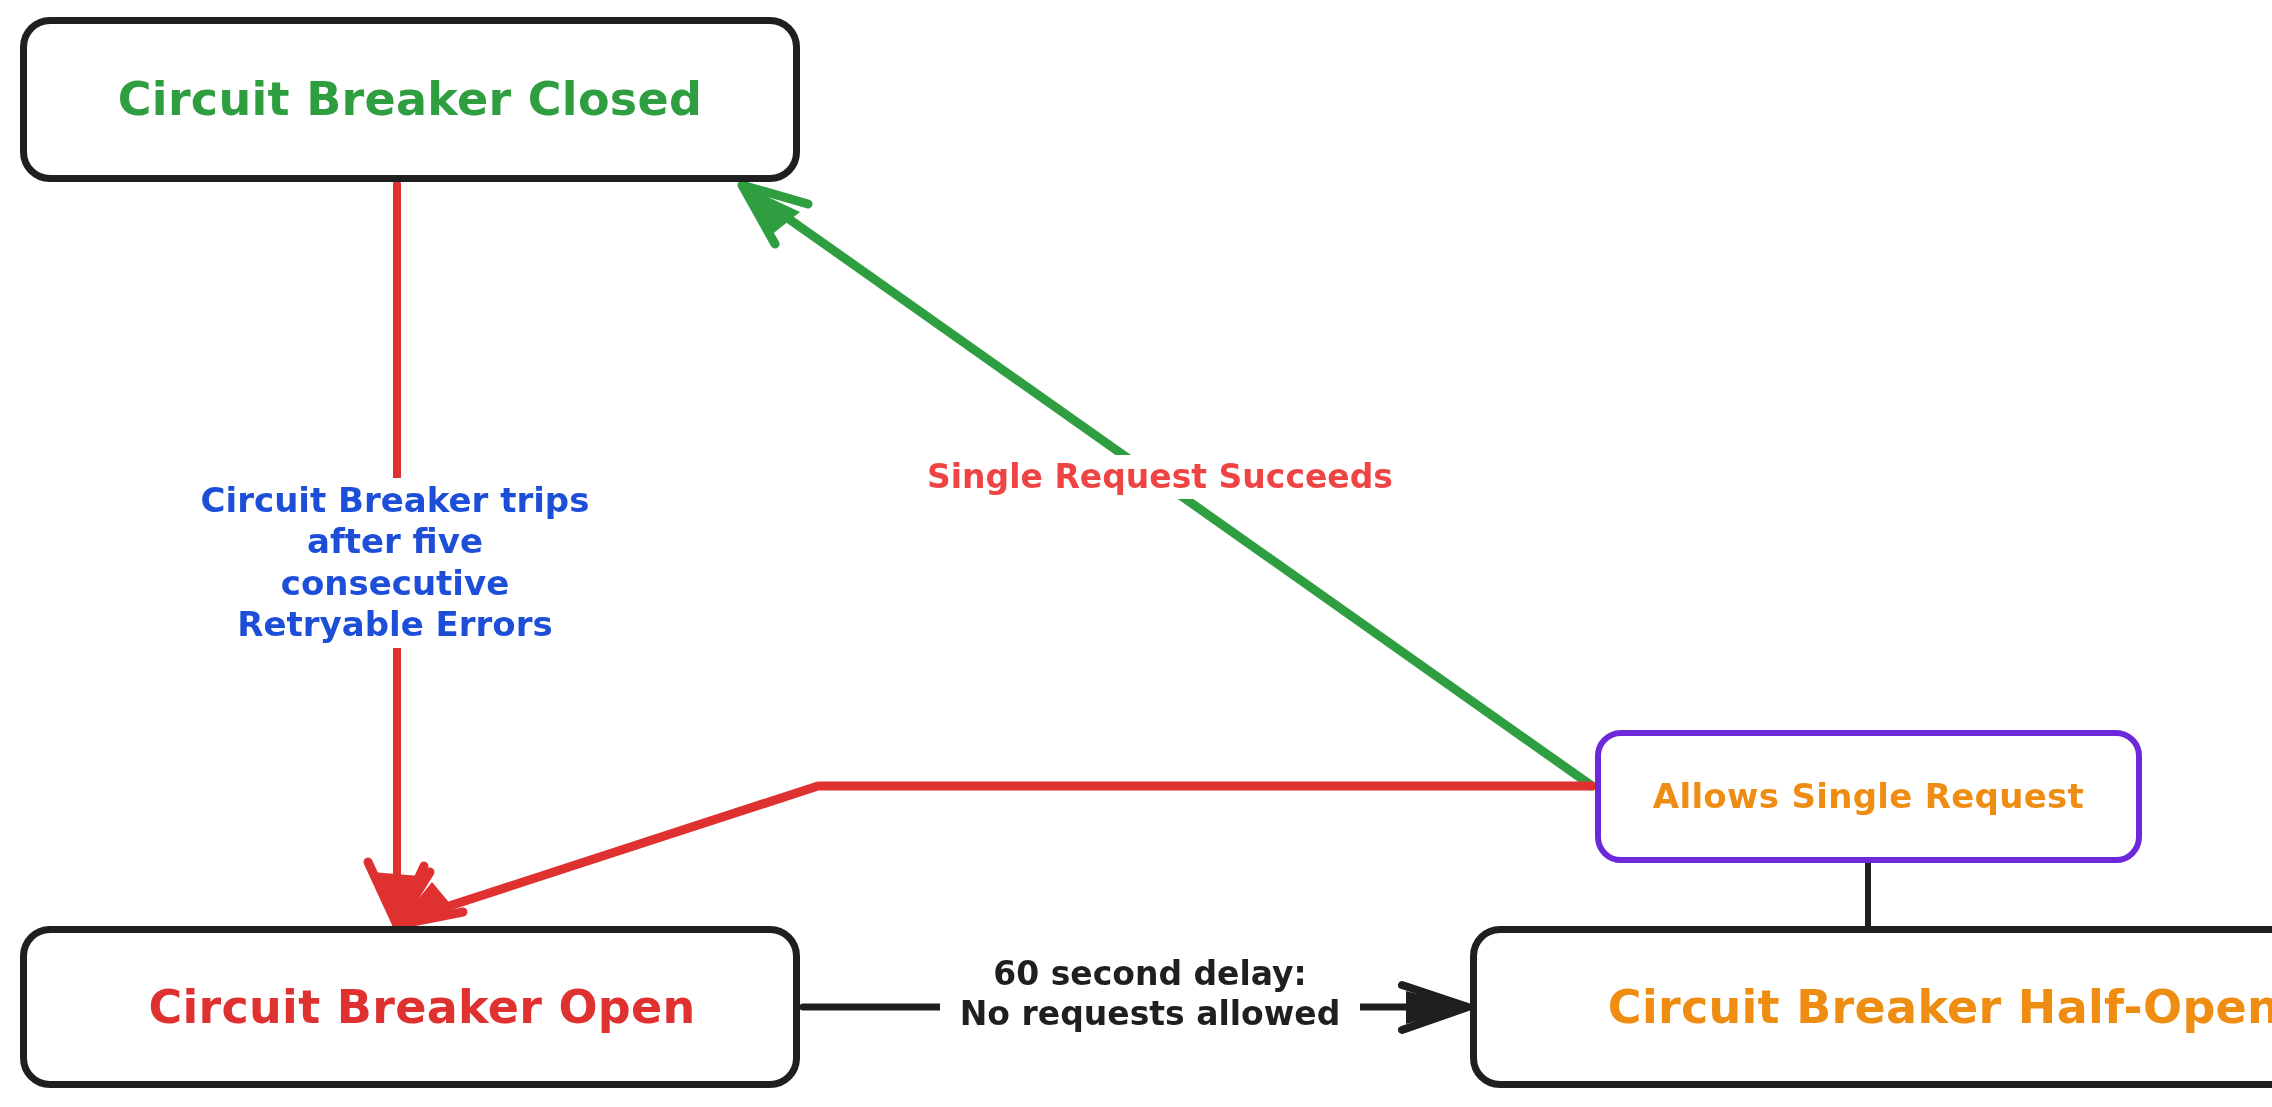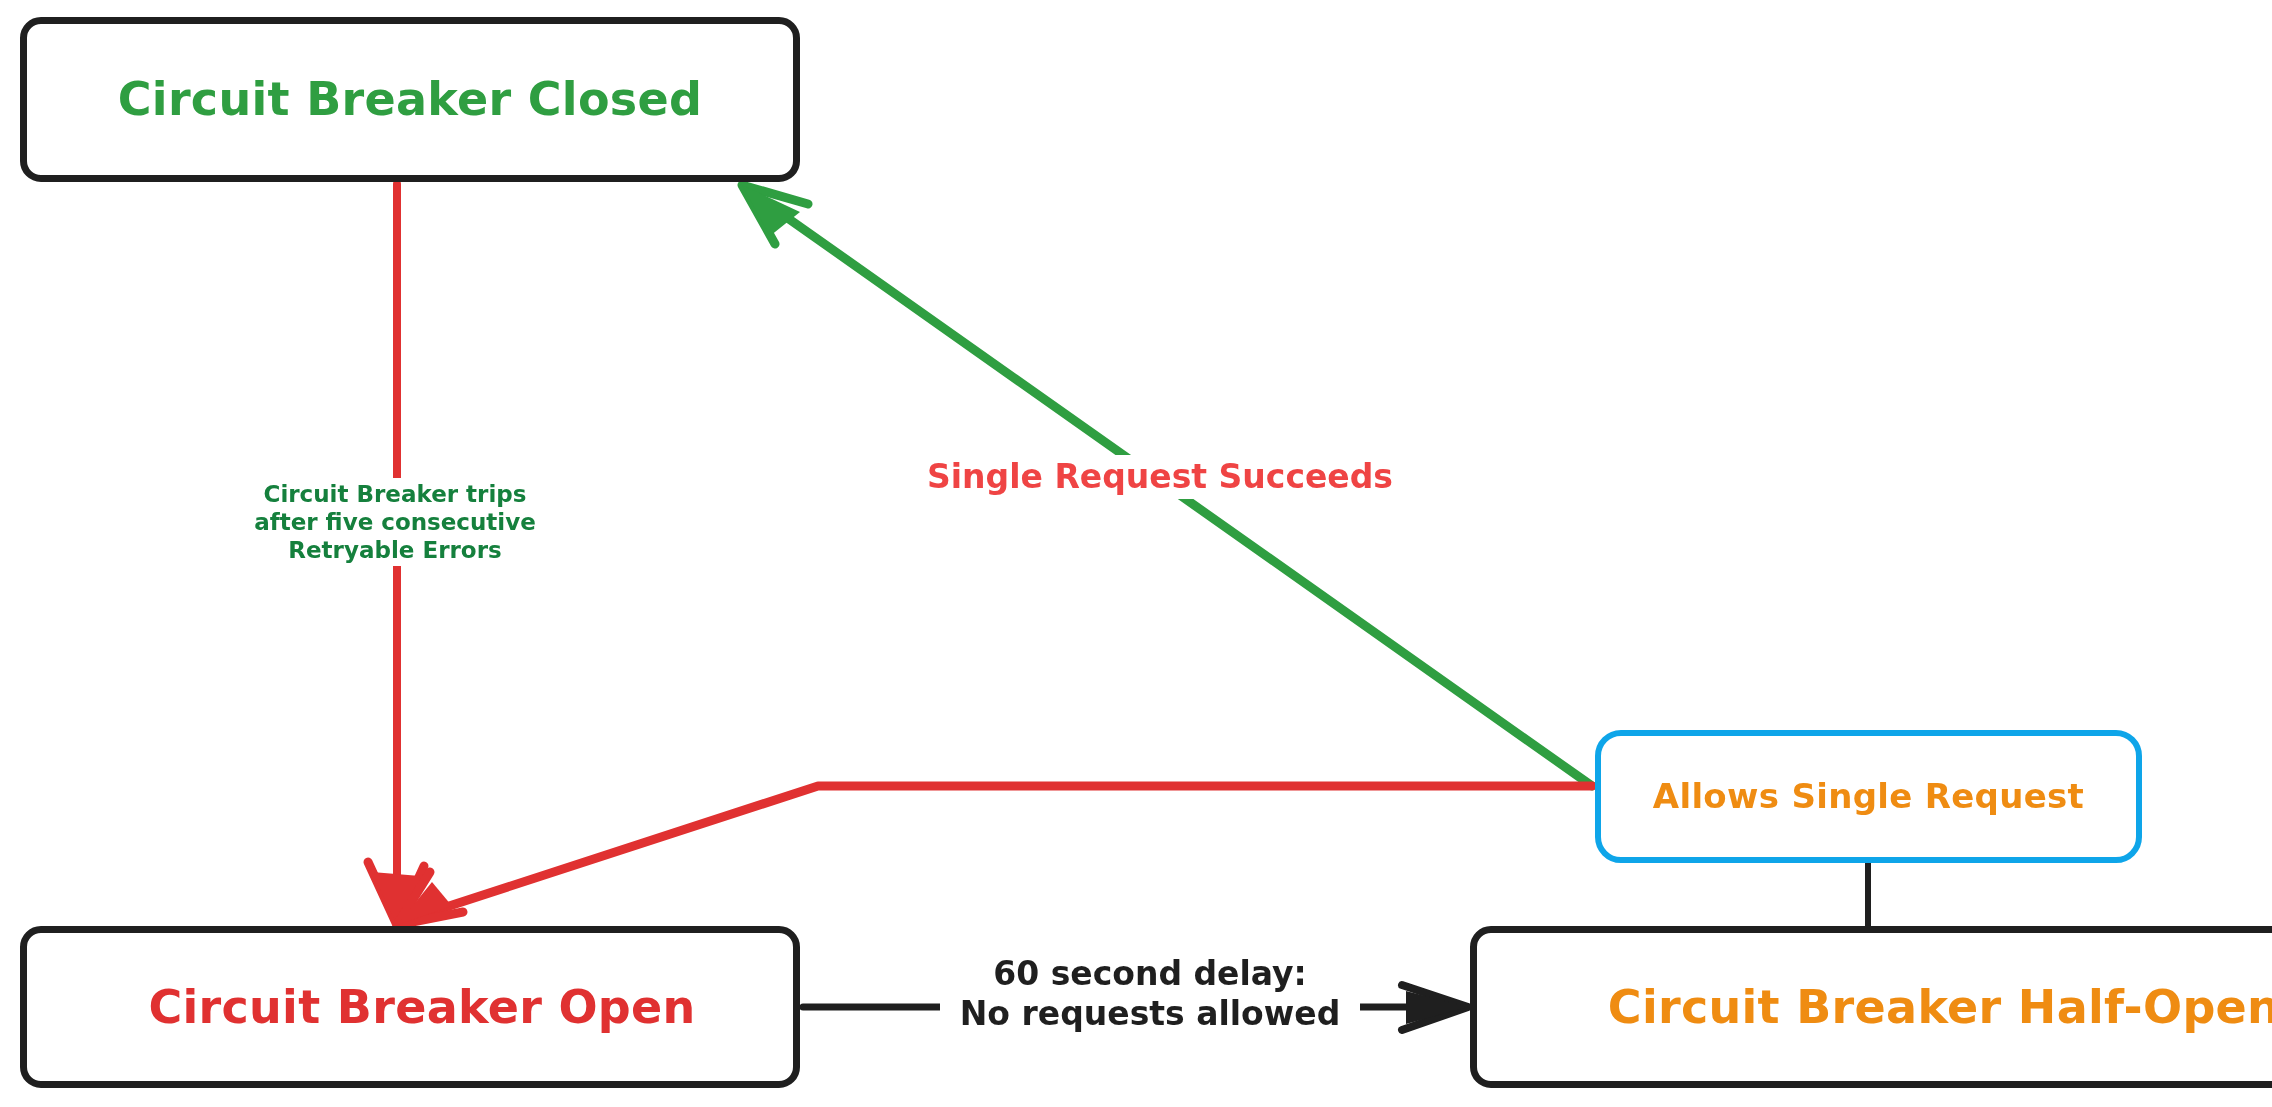--- a/index.html
+++ b/index.html
@@ -24,29 +24,29 @@
     width: 2272px;
     height: 1107px;
   }
   .node {
     position: absolute;
     box-sizing: border-box;
     display: flex;
     align-items: center;
     justify-content: center;
     background: #ffffff;
-    border-radius: 21px;
+    border-radius: 30px;
     text-align: center;
     line-height: 1.15;
   }
   .node-dark {
     border: 7px solid #1f1f1f;
   }
   .node-orange-border {
-    border: 6px solid #0ea5e9;
+    border: 6px solid #6d28d9;
     border-radius: 26px;
   }
   .node-label {
     font-family: "DejaVu Sans", sans-serif;
     font-weight: 700;
     letter-spacing: 0.3px;
     white-space: nowrap;
   }
   .edge-label {
     position: absolute;
@@ -105,21 +105,21 @@
   </div>
 
   <div class="node node-dark" style="left:1470px; top:926px; width:948px; height:162px;">
     <span class="node-label" style="color:#ef8c12; font-size:46px;">Circuit Breaker Half-Open</span>
   </div>
 
   <div class="node node-orange-border" style="left:1595px; top:730px; width:547px; height:133px;">
     <span class="node-label" style="color:#ef8c12; font-size:34px;">Allows Single Request</span>
   </div>
 
-  <div class="edge-label" style="left:190px; top:478px; width:410px; color:#15803d; font-size:23px;">Circuit Breaker trips
+  <div class="edge-label" style="left:190px; top:478px; width:410px; color:#1d4ed8; font-size:34px;">Circuit Breaker trips
 after five consecutive
 Retryable Errors</div>
 
   <div class="edge-label" style="left:910px; top:455px; width:500px; color:#ef4444; font-size:33px;">Single Request Succeeds</div>
 
 
   <div class="edge-label" style="left:940px; top:952px; width:420px; color:#1f1f1f; font-size:33px;">60 second delay:
 No requests allowed</div>
 
 </div>

